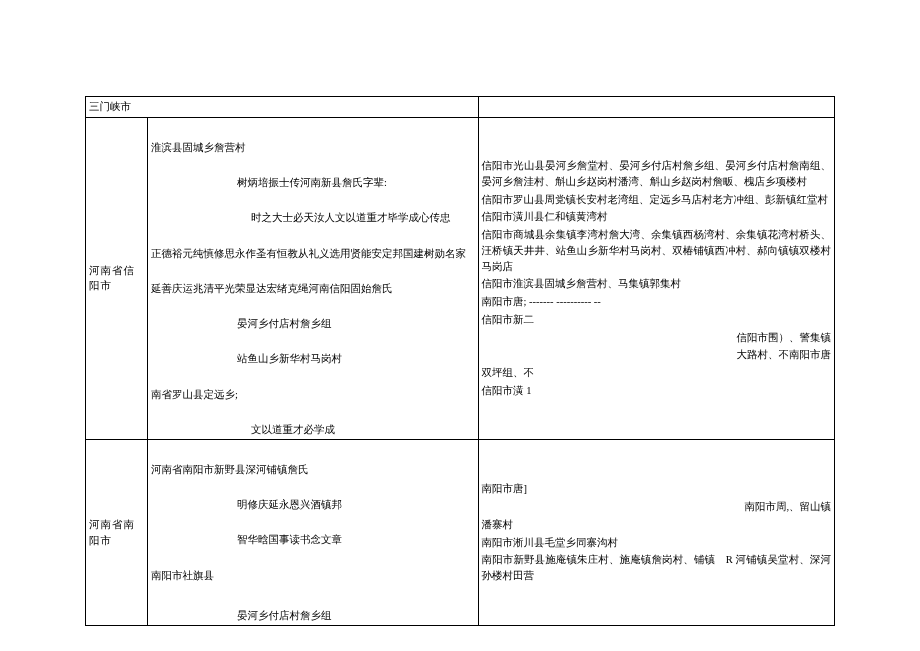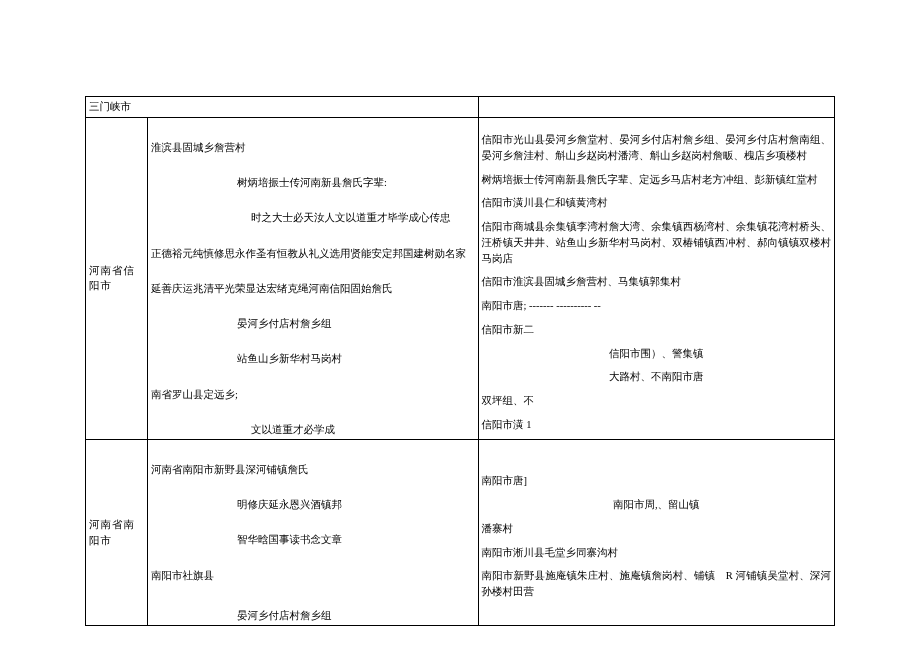--- a/index.html
+++ b/index.html
@@ -57,28 +57,28 @@
     padding-top: 5px;
     padding-left: 5px;
   }
   .mid-line { white-space: pre; margin-top: 20px; }
   .mid-left { text-align: left; }
   .mid-indent2 { padding-left: 86px; }
   .mid-indent3 { padding-left: 100px; }
   .mid-gap { height: 5px; }
 
   .right-p {
-    margin: 8px 0 2px 0;
+    margin: 0 0 2px 0;
     text-align: justify;
     line-height: 1.5;
   }
   .right-p.tight { margin-bottom: 0; }
   .right-split {
     display: flex;
-    justify-content: center;
+    justify-content: flex-end;
   }
   .head-blank { }
 </style>
 </head>
 <body>
 
 <div class="page">
   <table class="doc-table">
     <colgroup>
       <col class="col-a">
@@ -99,21 +99,21 @@
           <div class="mid-line mid-indent3">时之大士必天汝人文以道重才毕学成心传忠</div>
           <div class="mid-line mid-left">正德裕元纯慎修思永作圣有恒教从礼义选用贤能安定邦国建树勋名家</div>
           <div class="mid-line mid-left">延善庆运兆清平光荣显达宏绪克绳河南信阳固始詹氏</div>
           <div class="mid-line mid-indent2">晏河乡付店村詹乡组</div>
           <div class="mid-line mid-indent2">站鱼山乡新华村马岗村</div>
           <div class="mid-line mid-left">南省罗山县定远乡;</div>
           <div class="mid-line mid-indent3">文以道重才必学成</div>
         </td>
         <td class="cell-right">
           <p class="right-p">信阳市光山县晏河乡詹堂村、晏河乡付店村詹乡组、晏河乡付店村詹南组、晏河乡詹洼村、斛山乡赵岗村潘湾、斛山乡赵岗村詹畈、槐店乡项楼村</p>
-          <p class="right-p">树炳培振士传河南新县詹氏字辈、定远乡马店村老方冲组、彭新镇红堂村</p>
+          <p class="right-p">信阳市罗山县周党镇长安村老湾组、定远乡马店村老方冲组、彭新镇红堂村</p>
           <p class="right-p">信阳市潢川县仁和镇黄湾村</p>
           <p class="right-p">信阳市商城县余集镇李湾村詹大湾、余集镇西杨湾村、余集镇花湾村桥头、汪桥镇天井井、站鱼山乡新华村马岗村、双椿铺镇西冲村、郝向镇镇双楼村马岗店</p>
           <p class="right-p">信阳市淮滨县固城乡詹营村、马集镇郭集村</p>
           <p class="right-p">南阳市唐; ------- ---------- --</p>
           <p class="right-p">信阳市新二</p>
           <div class="right-p right-split">
             <span>信阳市围）</span>
             <span>、警集镇</span>
           </div>
           <div class="right-p right-split">

